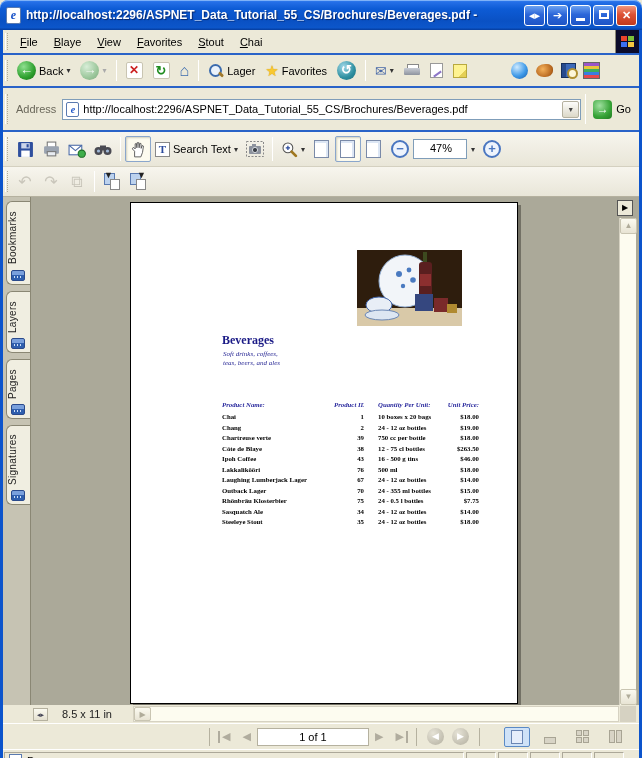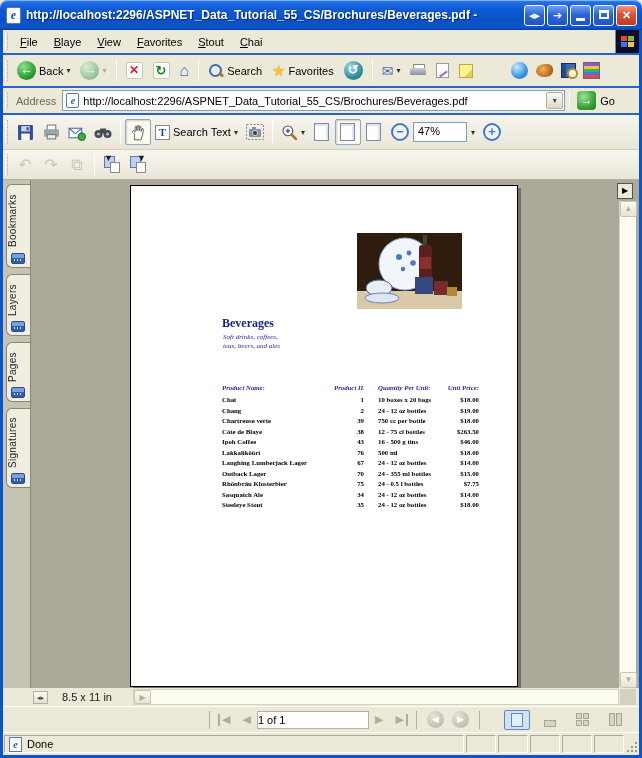--- a/index.html
+++ b/index.html
@@ -67,36 +67,36 @@
   .mini-note { width:14px; height:14px; background:linear-gradient(135deg,#fef391 70%,#e4cf55 70%); border:1px solid #b9a93e; }
   .sphere-ic { width:17px; height:17px; border-radius:50%; background:radial-gradient(circle at 35% 30%,#cfeaff,#3f9ae8 55%,#1559a8); }
   .fox-ic { width:17px; height:13px; border-radius:60% 40% 50% 50%; background:radial-gradient(circle at 40% 40%,#f4b05a,#b5651d 70%,#7a3c0c); }
   .book-ic { width:15px; height:15px; background:linear-gradient(90deg,#274a8c 30%,#3c69b8 30%); border:1px solid #16305e; position:relative; }
   .book-ic::after { content:""; position:absolute; right:-3px; bottom:-2px; width:7px; height:7px; border:2px solid #b09030; border-radius:50%; background:#fdf6d8; }
   .pixel-ic { width:15px; height:15px; background:
     repeating-linear-gradient(0deg,#e5484d 0 3px,#3a7de0 3px 6px,#3dae5b 6px 9px,#e8c53a 9px 12px,#9a55c8 12px 15px);
     outline:1px solid #666; }
   .rt-cluster { margin-left:auto; margin-right:40px; display:flex; align-items:center; gap:8px; }
 
-  .addressbar { height:27px; border-bottom:2px solid #2a63c8; padding-right:18px; }
+  .addressbar { height:44px; border-bottom:2px solid #2a63c8; padding-right:2px; }
   .addr-label { color:#6a675a; margin:0 6px 0 4px; }
   .addr-field { flex:1 1 auto; height:21px; background:#fff; border:1px solid #7f9db9; display:flex; align-items:center; padding:0 1px 0 3px; }
   .addr-field .ie-doc-icon { width:13px; height:15px; line-height:13px; font-size:10px; }
   .addr-url { margin-left:4px; white-space:nowrap; overflow:hidden; flex:1 1 auto; }
   .addr-dd { width:17px; height:17px; background:linear-gradient(#fdfdfb,#dcd8c8); border:1px solid #b5b19f; border-radius:2px; text-align:center; font-size:8px; line-height:15px; color:#444; cursor:pointer; }
   .go-btn { display:flex; align-items:center; gap:4px; padding:1px 6px 1px 3px; cursor:pointer; }
   .go-ic { width:19px; height:19px; border-radius:4px; background:radial-gradient(circle at 35% 30%,#9fe09f,#37a337 60%,#1d7a1d); color:#fff; font-weight:bold; text-align:center; line-height:18px; font-size:12px; }
 
   
   .pdfbar1 { height:35px; background:linear-gradient(#f7f5ee,#e9e6d8); border-bottom:1px solid #d4d0c0; }
   .pdfbar2 { height:30px; background:linear-gradient(#f7f5ee,#e9e6d8); border-bottom:1px solid #b5b19f; }
   .abtn { display:flex; align-items:center; justify-content:center; min-width:26px; height:26px; border:1px solid transparent; border-radius:2px; cursor:pointer; gap:3px; padding:0 3px; }
   .abtn.pressed { border:1px solid #8aa6cc; background:#fdfbef; box-shadow:inset 1px 1px 2px rgba(120,120,100,.35); }
   .abtn.disabled { opacity:.45; cursor:default; }
-  .zoom-field { width:54px; height:20px; background:#fff; border:1px solid #7f9db9; padding:2px 4px; }
+  .zoom-field { width:54px; height:20px; background:#fff; border:1px solid #7f9db9; padding:2px 16px; }
   .circle-btn { width:18px; height:18px; border-radius:50%; border:2px solid #4a76c0; color:#4a76c0; font-weight:bold; text-align:center; line-height:14px; font-size:13px; background:#eef4fd; cursor:pointer; }
   .page-ic { width:15px; height:18px; background:#fff; border:1px solid #7a8aa8; box-shadow:inset -2px 2px 0 #dce6f4; }
   .tsel-box { width:15px; height:15px; border:1px solid #888; background:#fff; color:#2a4a9c; font:bold 11px "Liberation Serif",serif; text-align:center; line-height:13px; }
   .undo-glyph { font-size:16px; color:#9a968a; }
   .pv-page { position:relative; width:16px; height:17px; }
   .pv-page .p1 { position:absolute; left:0; top:0; width:11px; height:12px; background:#bcd2ee; border:1px solid #5a7ab0; }
   .pv-page .p2 { position:absolute; right:0; bottom:0; width:10px; height:11px; background:#fff; border:1px solid #888; }
   .pv-page .arr { position:absolute; font-size:9px; color:#222; z-index:2; top:-3px; right:0; }
   .pv-page.prev .arr { left:0; right:auto; }
 
@@ -142,21 +142,21 @@
   .htrack { position:absolute; left:130px; right:20px; top:1px; height:16px; background:#fdfcf0; border:1px solid #d6d2c2; }
   .htrack .left { position:absolute; left:0; top:0; width:17px; height:14px; }
   .htrack .right { position:absolute; right:0; top:0; width:17px; height:14px; }
   .hcorner { position:absolute; right:3px; top:1px; width:16px; height:16px; background:#d6d2c2; }
 
   .navbar { height:26px; background:#ece9d8; border-top:1px solid #fff; display:flex; align-items:center; }
   .nav-sep { width:1px; height:18px; background:#b5b19f; margin:0 6px; }
   .nav-arrow { color:#b0ac9e; font-size:11px; padding:0 6px; cursor:default; position:relative; }
   .nav-arrow.barL::before { content:""; position:absolute; left:2px; top:1px; width:2px; height:12px; background:#b0ac9e; }
   .nav-arrow.barR::after { content:""; position:absolute; right:2px; top:1px; width:2px; height:12px; background:#b0ac9e; }
-  .nav-field { width:112px; height:18px; background:#fff; border:1px solid #b5b19f; text-align:left; line-height:17px; }
+  .nav-field { width:112px; height:18px; background:#fff; border:1px solid #b5b19f; text-align:center; line-height:17px; }
   .viewbtn { width:17px; height:17px; border-radius:50%; background:radial-gradient(circle at 35% 30%,#e6e3d6,#b3afa0); color:#fff; font-size:9px; text-align:center; line-height:16px; margin:0 4px; cursor:default; }
   .layoutbtns { display:flex; gap:7px; margin-left:18px; }
   .lbtn { width:26px; height:20px; display:flex; align-items:center; justify-content:center; border:1px solid transparent; border-radius:2px; cursor:pointer; }
   .lbtn.active { background:#cfe2f7; border-color:#5a8ac6; }
   .lpage { width:12px; height:14px; background:#e6eefb; border:1px solid #6a86b4; }
   .lbtn.disabled .lpage { background:#d8d4c6; border-color:#a8a494; }
   .lpage.half { height:7px; margin-top:7px; }
   .lquad { display:grid; grid-template-columns:6px 6px; grid-template-rows:6px 6px; gap:1px; }
   .lquad i { background:#d8d4c6; border:1px solid #a8a494; }
   .lduo { display:flex; gap:1px; } .lduo i { width:6px; height:13px; background:#d8d4c6; border:1px solid #a8a494; }
@@ -229,21 +229,21 @@
         </span>
       <span class="tb-button">
           <span class="refresh-ic">↻</span>
         </span>
       <span class="tb-button">
           <span class="home-ic">⌂</span>
         </span>
       <span class="vsep"></span>
       <span class="tb-button">
         <span class="mag"></span>
-        <span>Search</span>
+        <span>Lager</span>
       </span>
       <span class="tb-button">
         <span class="star-ic">★</span>
         <span>Favorites</span>
       </span>
       <span class="tb-button">
           <span class="round-ic hist-ic">↺</span>
         </span>
       <span class="vsep"></span>
       <span class="tb-button">

